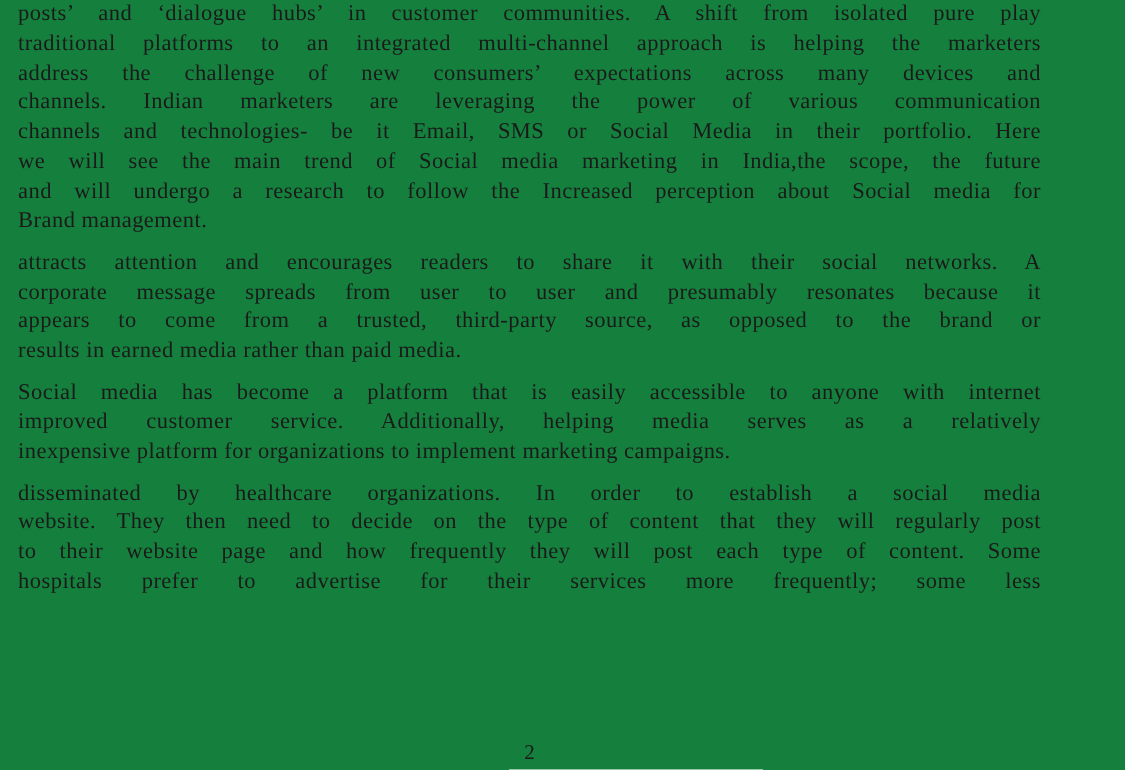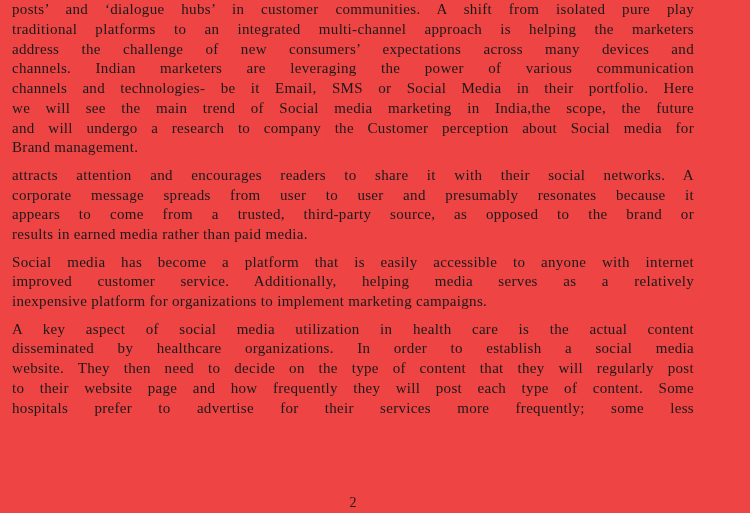--- a/index.html
+++ b/index.html
@@ -4,21 +4,21 @@
 <style>
   html, body {
     margin: 0;
     padding: 0;
     background: #ffffff;
   }
   .page {
     position: relative;
     width: 750px;
     height: 513px;
-    background: #ef4444;
+    background: #15803d;
     overflow: hidden;
   }
   .textblock {
     position: absolute;
     left: 12px;
     top: 0;
     width: 682px;
   }
   .para {
     margin: 0 0 7.8px 0;
@@ -55,36 +55,35 @@
 
 <div class="page">
   <div class="textblock">
       <div class="para">
         <div class="line">posts’ and ‘dialogue hubs’ in customer communities. A shift from isolated pure play</div>
         <div class="line">traditional platforms to an integrated multi-channel approach is helping the marketers</div>
         <div class="line">address the challenge of new consumers’ expectations across many devices and</div>
         <div class="line">channels. Indian marketers are leveraging the power of various communication</div>
         <div class="line">channels and technologies- be it Email, SMS or Social Media in their portfolio. Here</div>
         <div class="line">we will see the main trend of Social media marketing in India,the scope, the future</div>
-        <div class="line">and will undergo a research to company the Customer perception about Social media for</div>
+        <div class="line">and will undergo a research to follow the Increased perception about Social media for</div>
         <div class="line line-last">Brand management.</div>
       </div>
       <div class="para">
         <div class="line">attracts attention and encourages readers to share it with their social networks. A</div>
         <div class="line">corporate message spreads from user to user and presumably resonates because it</div>
         <div class="line">appears to come from a trusted, third-party source, as opposed to the brand or</div>
         <div class="line line-last">results in earned media rather than paid media.</div>
       </div>
       <div class="para">
         <div class="line">Social media has become a platform that is easily accessible to anyone with internet</div>
         <div class="line">improved customer service. Additionally, helping media serves as a relatively</div>
         <div class="line line-last">inexpensive platform for organizations to implement marketing campaigns.</div>
       </div>
       <div class="para">
-        <div class="line">A key aspect of social media utilization in health care is the actual content</div>
         <div class="line">disseminated by healthcare organizations. In order to establish a social media</div>
         <div class="line">website. They then need to decide on the type of content that they will regularly post</div>
         <div class="line">to their website page and how frequently they will post each type of content. Some</div>
         <div class="line">hospitals prefer to advertise for their services more frequently; some less</div>
       </div>
     </div>
   <div class="pagenum">2</div>
 </div>
 
 </body></html>

